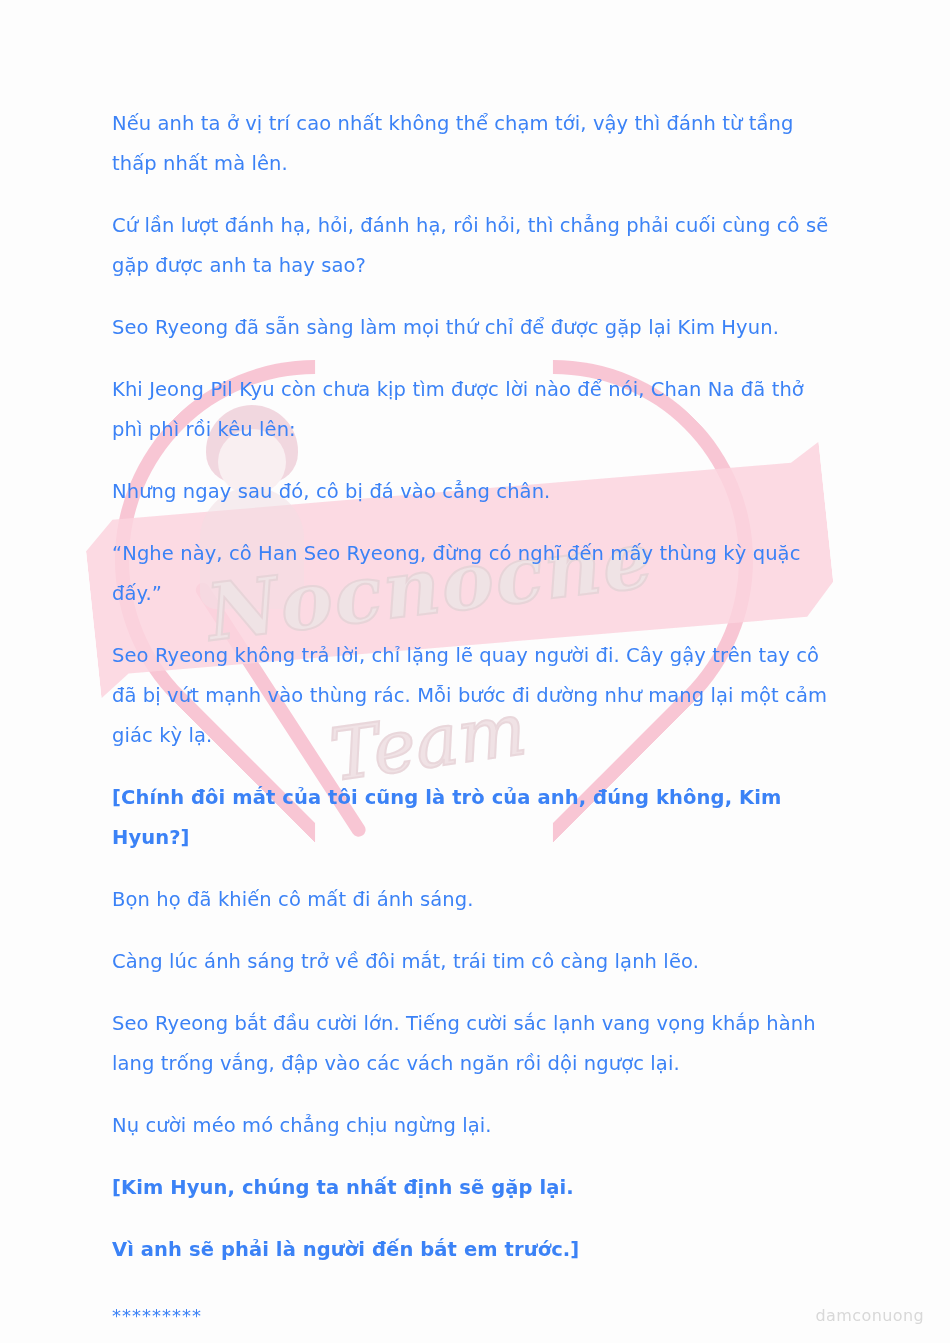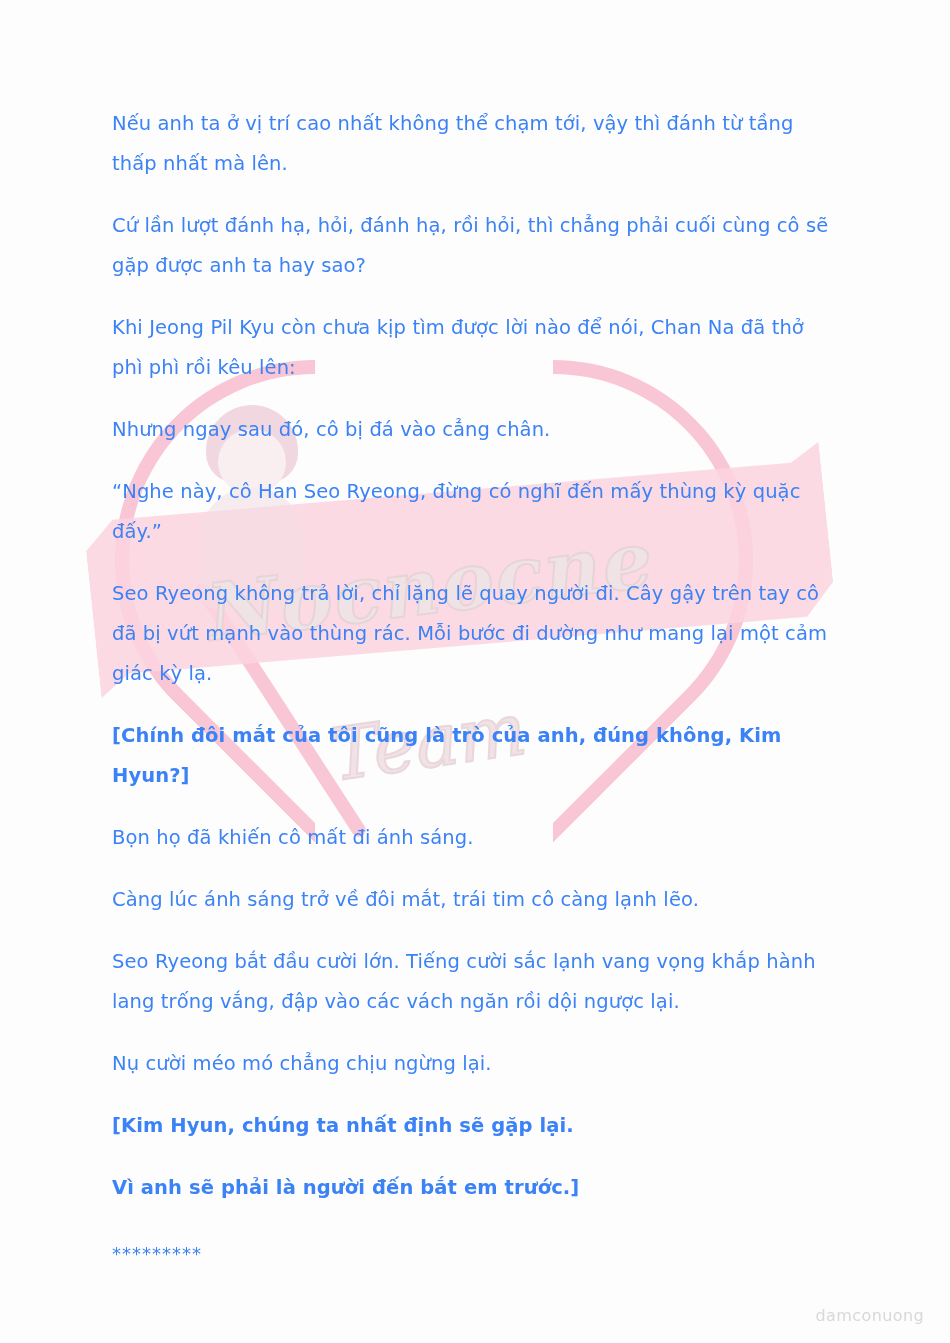--- a/index.html
+++ b/index.html
@@ -208,20 +208,21 @@
       <div class="body"></div>
     </div>
 
     <div class="wm-text-top">Nocnocne</div>
     <div class="wm-text-bottom">Team</div>
   </div>
 
   <div class="content">
     <p class="para">Nếu anh ta ở vị trí cao nhất không thể chạm tới, vậy thì đánh từ tầng thấp nhất mà lên.</p>
     <p class="para">Cứ lần lượt đánh hạ, hỏi, đánh hạ, rồi hỏi, thì chẳng phải cuối cùng cô sẽ gặp được anh ta hay sao?</p>
+    <p class="para">Seo Ryeong đã sẵn sàng làm mọi thứ chỉ để được gặp lại Kim Hyun.</p>
     <p class="para">Khi Jeong Pil Kyu còn chưa kịp tìm được lời nào để nói, Chan Na đã thở phì phì rồi kêu lên:</p>
     <p class="para">Nhưng ngay sau đó, cô bị đá vào cẳng chân.</p>
     <p class="para">“Nghe này, cô Han Seo Ryeong, đừng có nghĩ đến mấy thùng kỳ quặc đấy.”</p>
     <p class="para">Seo Ryeong không trả lời, chỉ lặng lẽ quay người đi. Cây gậy trên tay cô đã bị vứt mạnh vào thùng rác. Mỗi bước đi dường như mang lại một cảm giác kỳ lạ.</p>
     <p class="para bold">[Chính đôi mắt của tôi cũng là trò của anh, đúng không, Kim Hyun?]</p>
     <p class="para">Bọn họ đã khiến cô mất đi ánh sáng.</p>
     <p class="para">Càng lúc ánh sáng trở về đôi mắt, trái tim cô càng lạnh lẽo.</p>
     <p class="para">Seo Ryeong bắt đầu cười lớn. Tiếng cười sắc lạnh vang vọng khắp hành lang trống vắng, đập vào các vách ngăn rồi dội ngược lại.</p>
     <p class="para">Nụ cười méo mó chẳng chịu ngừng lại.</p>
     <p class="para bold">[Kim Hyun, chúng ta nhất định sẽ gặp lại.</p>

